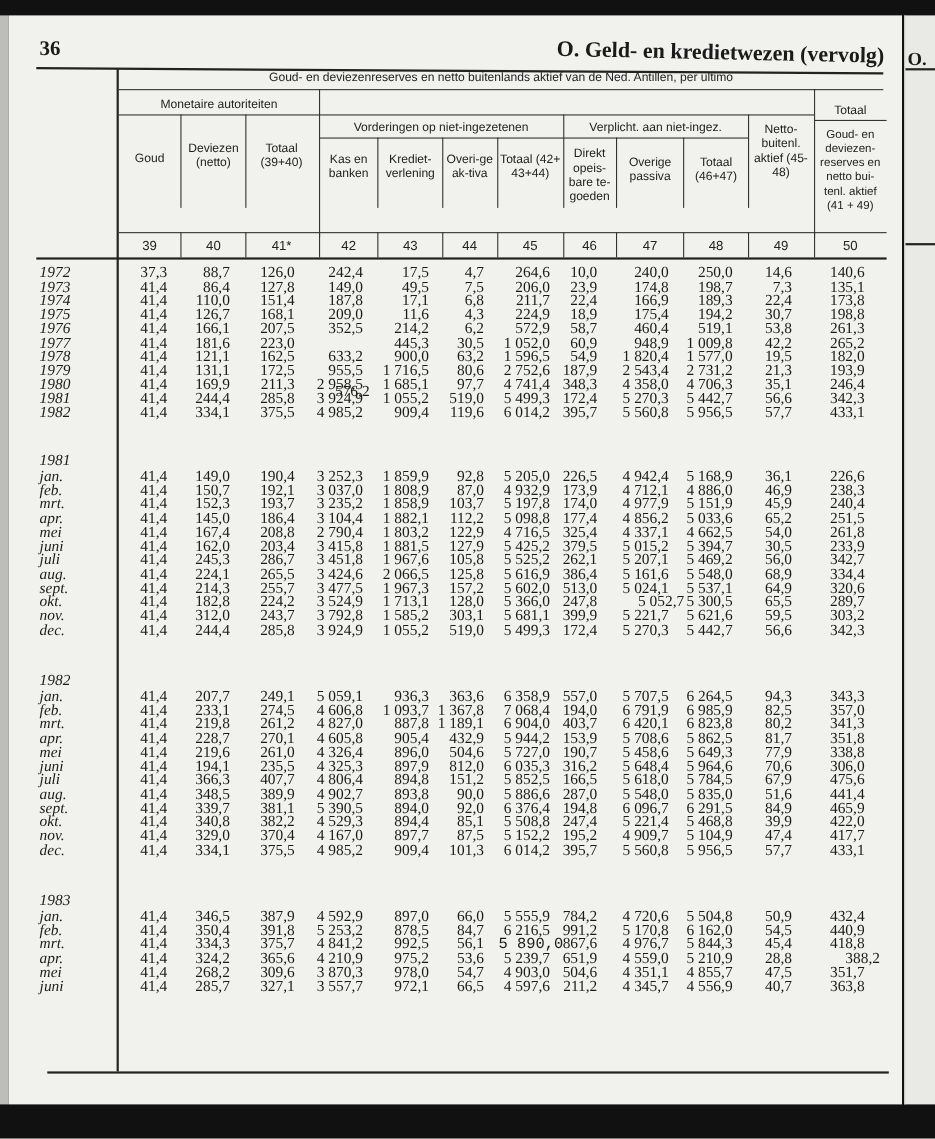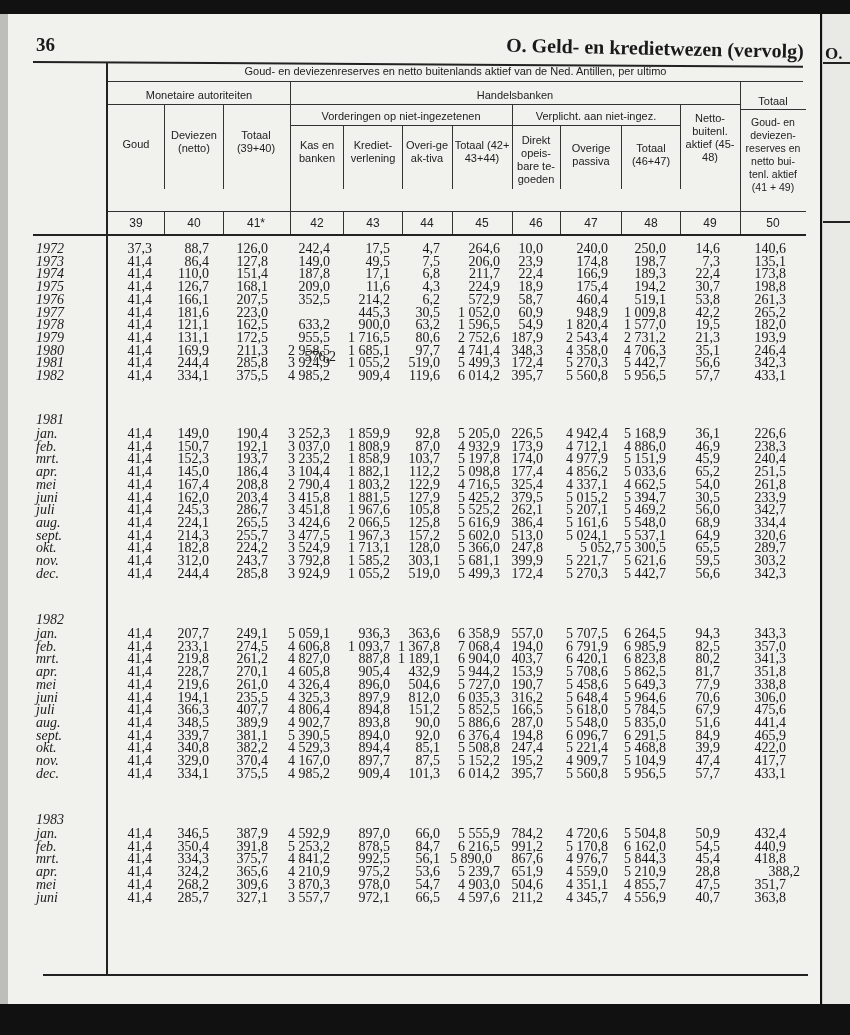--- a/index.html
+++ b/index.html
@@ -52,21 +52,20 @@
   <div class="page-number">36</div>
   <div class="chapter-title">O. Geld- en kredietwezen (vervolg)</div>
   <div class="top-rule"></div>
 
   <div class="main-vline"></div>
 
   <div class="hdr" style="left:100px;top:51px;width:695px;">Goud- en deviezenreserves en netto buitenlands aktief van de Ned. Antillen, per ultimo</div>
   <div class="hl" style="left:100px;top:67px;width:695px;"></div>
 
   <div class="hdr" style="left:100px;top:75px;width:182px;">Monetaire autoriteiten</div>
-  <div class="hdr" style="left:282px;top:75px;width:450px;">Handelsbanken</div>
   <div class="hdr" style="left:732px;top:81px;width:66px;">Totaal</div>
   <div class="vl" style="left:282px;top:67px;height:135px;"></div>
   <div class="vl" style="left:732px;top:67px;height:135px;"></div>
   <div class="hl" style="left:100px;top:90px;width:632px;"></div>
   <div class="hl" style="left:732px;top:95px;width:66px;"></div>
 
   <div class="hdr" style="left:282px;top:96px;width:222px;">Vorderingen op niet-ingezetenen</div>
   <div class="hdr" style="left:504px;top:96px;width:168px;">Verplicht. aan niet-ingez.</div>
   <div class="hl" style="left:282px;top:111px;width:390px;"></div>
   <div class="vl" style="left:504px;top:90px;height:85px;"></div>
@@ -684,21 +683,21 @@
         <span class="c" style="right: 34px;">440,9</span>
       </div>
       <div class="row" style="top: 838.4px;">
         <span class="lbl">mrt.</span>
         <span class="c" style="right: 668px;">41,4</span>
         <span class="c" style="right: 611px;">334,3</span>
         <span class="c" style="right: 552px;">375,7</span>
         <span class="c" style="right: 490px;">4 841,2</span>
         <span class="c" style="right: 430px;">992,5</span>
         <span class="c" style="right: 380px;">56,1</span>
-        <span class="c" style="right: 328px;">5 890,0</span>
+        <span class="c" style="right: 308px; font-family: Liberation Mono, monospace;">5 890,0</span>
         <span class="c" style="right: 277px;">867,6</span>
         <span class="c" style="right: 212px;">4 976,7</span>
         <span class="c" style="right: 154px;">5 844,3</span>
         <span class="c" style="right: 100px;">45,4</span>
         <span class="c" style="right: 34px;">418,8</span>
       </div>
       <div class="row" style="top: 851.1px;">
         <span class="lbl">apr.</span>
         <span class="c" style="right: 668px;">41,4</span>
         <span class="c" style="right: 611px;">324,2</span>

